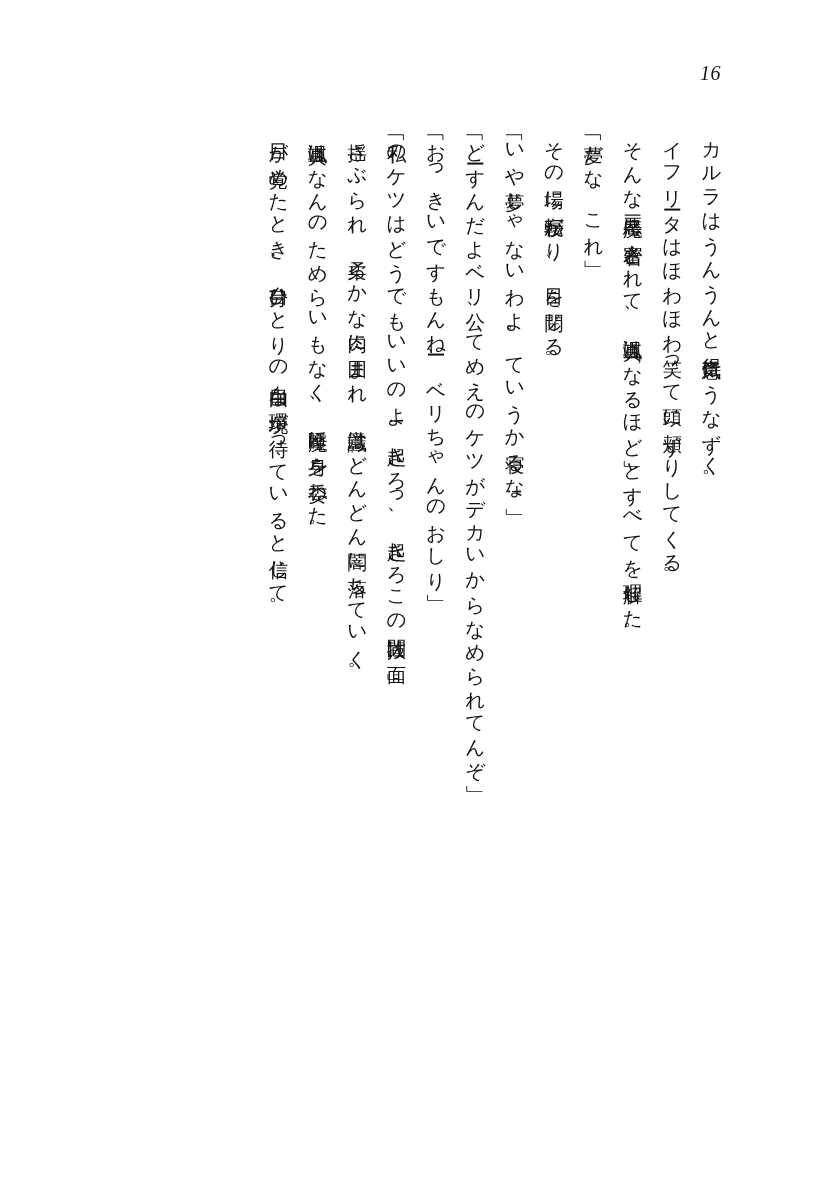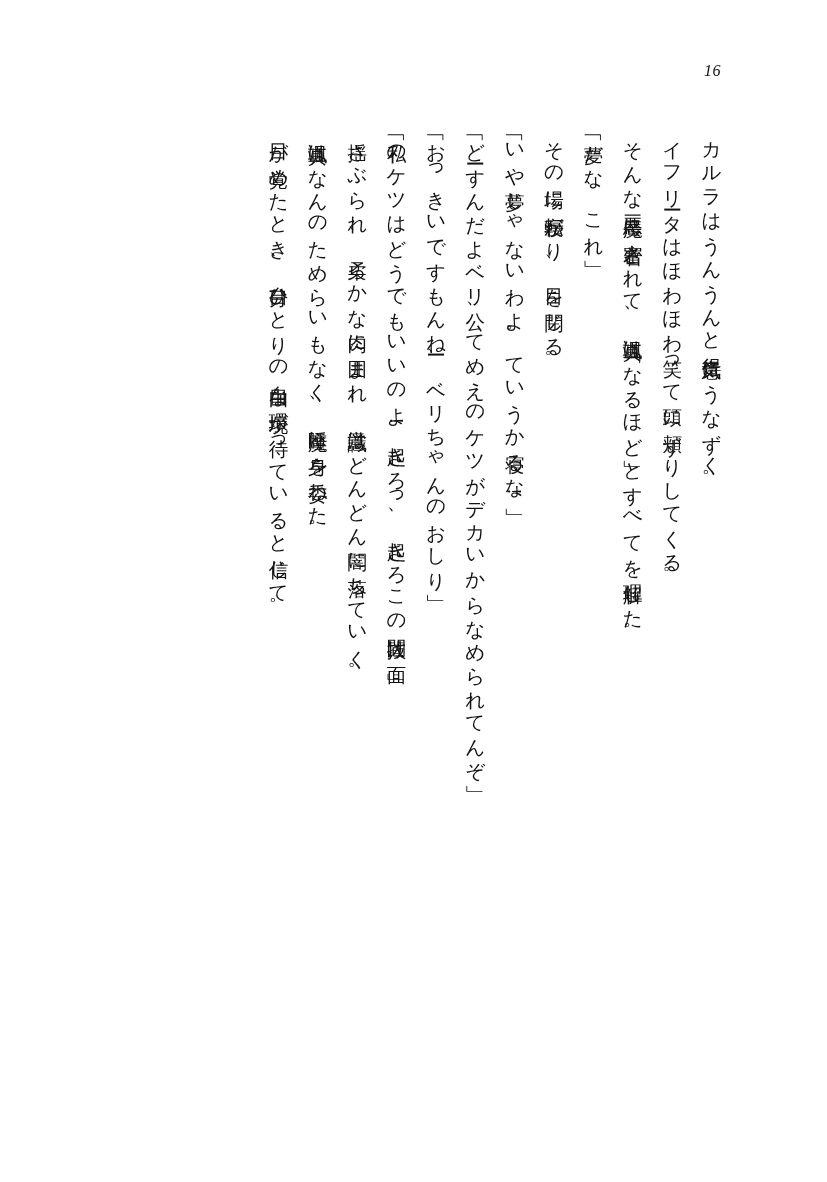--- a/index.html
+++ b/index.html
@@ -20,21 +20,21 @@
     overflow: hidden;
     box-sizing: border-box;
   }
   
   .page-number {
     position: absolute;
     top: 62px;
     right: 106px;
     font-family: "Liberation Serif", "DejaVu Serif", serif;
     font-style: italic;
-    font-size: 16px;
+    font-size: 20px;
     color: #111;
     letter-spacing: 0.5px;
     text-align: center;
   }
   
   .text-block {
     position: absolute;
     top: 128px;
     left: 96px;
     right: 96px;

